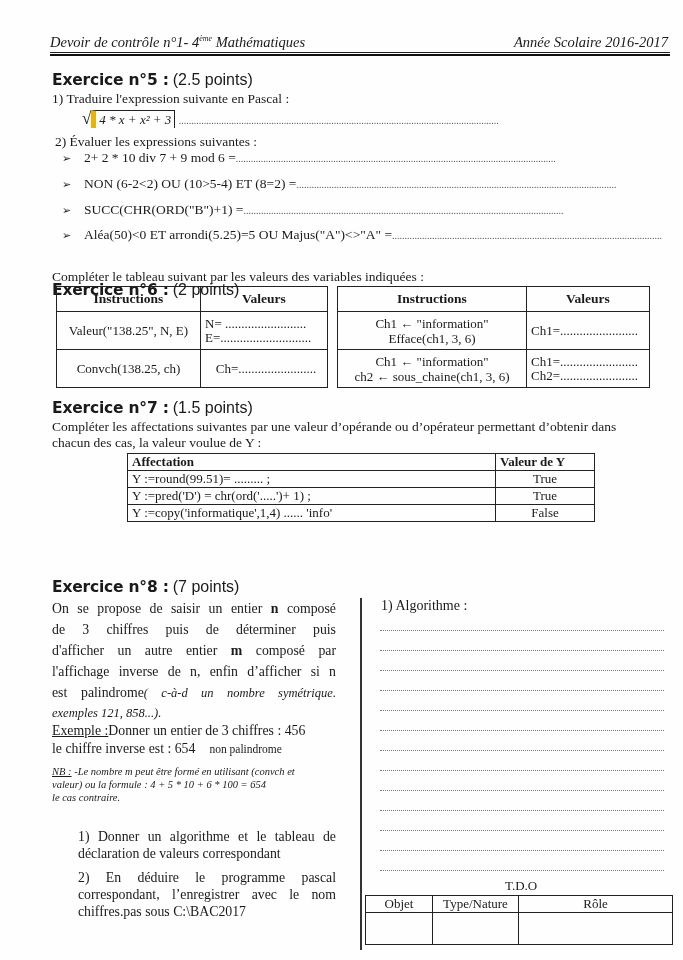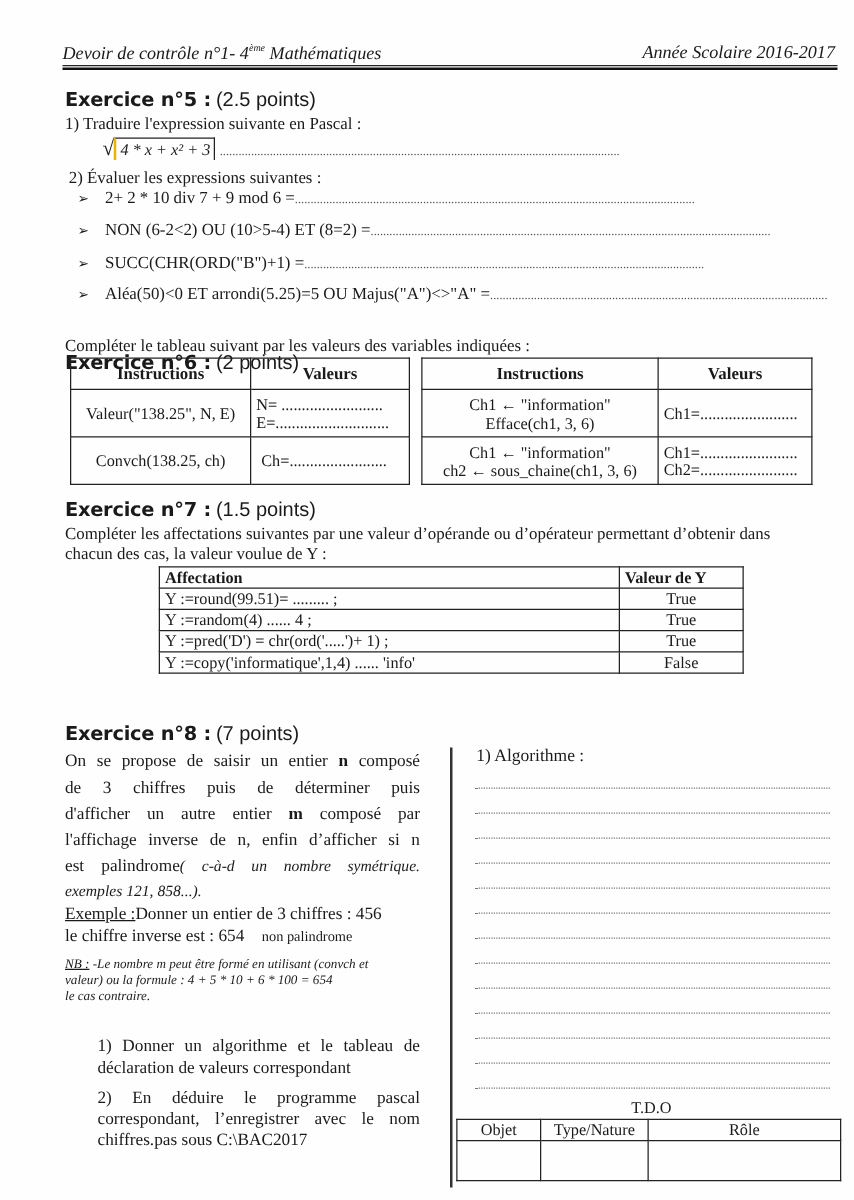--- a/index.html
+++ b/index.html
@@ -19,21 +19,21 @@
   .ex-title { font-size:16px; white-space:nowrap; }
   .ex-title b { font-family:"DejaVu Sans", sans-serif; font-weight:bold; font-size:15.5px; letter-spacing:-0.2px; }
   .ex-title span.pts { font-family:"Liberation Sans", sans-serif; font-size:16px; }
 
   .line { font-size:13.5px; white-space:nowrap; }
   .bullet { display:inline-block; width:22px; font-size:11px; }
 
   
   .sqrt { display:inline-flex; align-items:stretch; font-style:italic; font-size:13px; }
   .sqrt .rad { font-style:normal; font-size:17px; line-height:18px; }
-  .sqrt .body { border-top:1px solid #222; border-left:2px solid #eab308; border-right:1px solid #222; padding:0 3px; line-height:17px; }
+  .sqrt .body { border-top:1px solid #222; border-left:5px solid #eab308; border-right:1px solid #222; padding:0 3px; line-height:17px; }
 
   table { border-collapse:collapse; }
   .t6 { font-size:13px; }
   .t6 td, .t6 th { border:1.5px solid #222; padding:0 4px; }
   .t6 th { font-weight:bold; height:24px; font-size:13.5px; }
   .t6 td { height:37px; }
   .t6 .c { text-align:center; }
   .t6 .l { text-align:left; line-height:14px; }
 
   .t7 { font-size:13px; }
@@ -90,21 +90,21 @@
   <tr>
     <td class="c">Valeur("138.25", N, E)</td>
     <td class="l">
           <div>N= .........................</div>
           <div>E=............................</div>
         </td>
   </tr>
   <tr>
     <td class="c">Convch(138.25, ch)</td>
     <td class="l">
-          <div style="padding-left:4px;">Ch=........................</div>
+          <div style="padding-left:4px;text-align:center;">Ch=........................</div>
         </td>
   </tr>
 </tbody>
   </table>
 
 <table class="abs t6" style="left:337px;top:286px;width:313px;">
   <tbody>
       <tr>
     <th style="width:180px;">Instructions</th>
     <th>Valeurs</th>
@@ -136,24 +136,20 @@
 <div class="abs line" style="left:52px;top:435px;">chacun des cas, la valeur voulue de Y :</div>
 
 <table class="abs t7" style="left:127px;top:453px;width:468px;">
   <tbody>
       <tr>
     <th>Affectation</th>
     <th style="width:90px;">Valeur de Y</th>
   </tr>
   <tr>
         <td>Y :=round(99.51)=  ......... ;</td>
-        <td class="v">True</td>
-      </tr>
-  <tr>
-        <td>Y :=random(4) ...... 4 ;</td>
         <td class="v">True</td>
       </tr>
   <tr>
         <td>Y :=pred('D') = chr(ord('.....')+ 1) ;</td>
         <td class="v">True</td>
       </tr>
   <tr>
         <td>Y :=copy('informatique',1,4) ...... 'info'</td>
         <td class="v">False</td>
       </tr>

